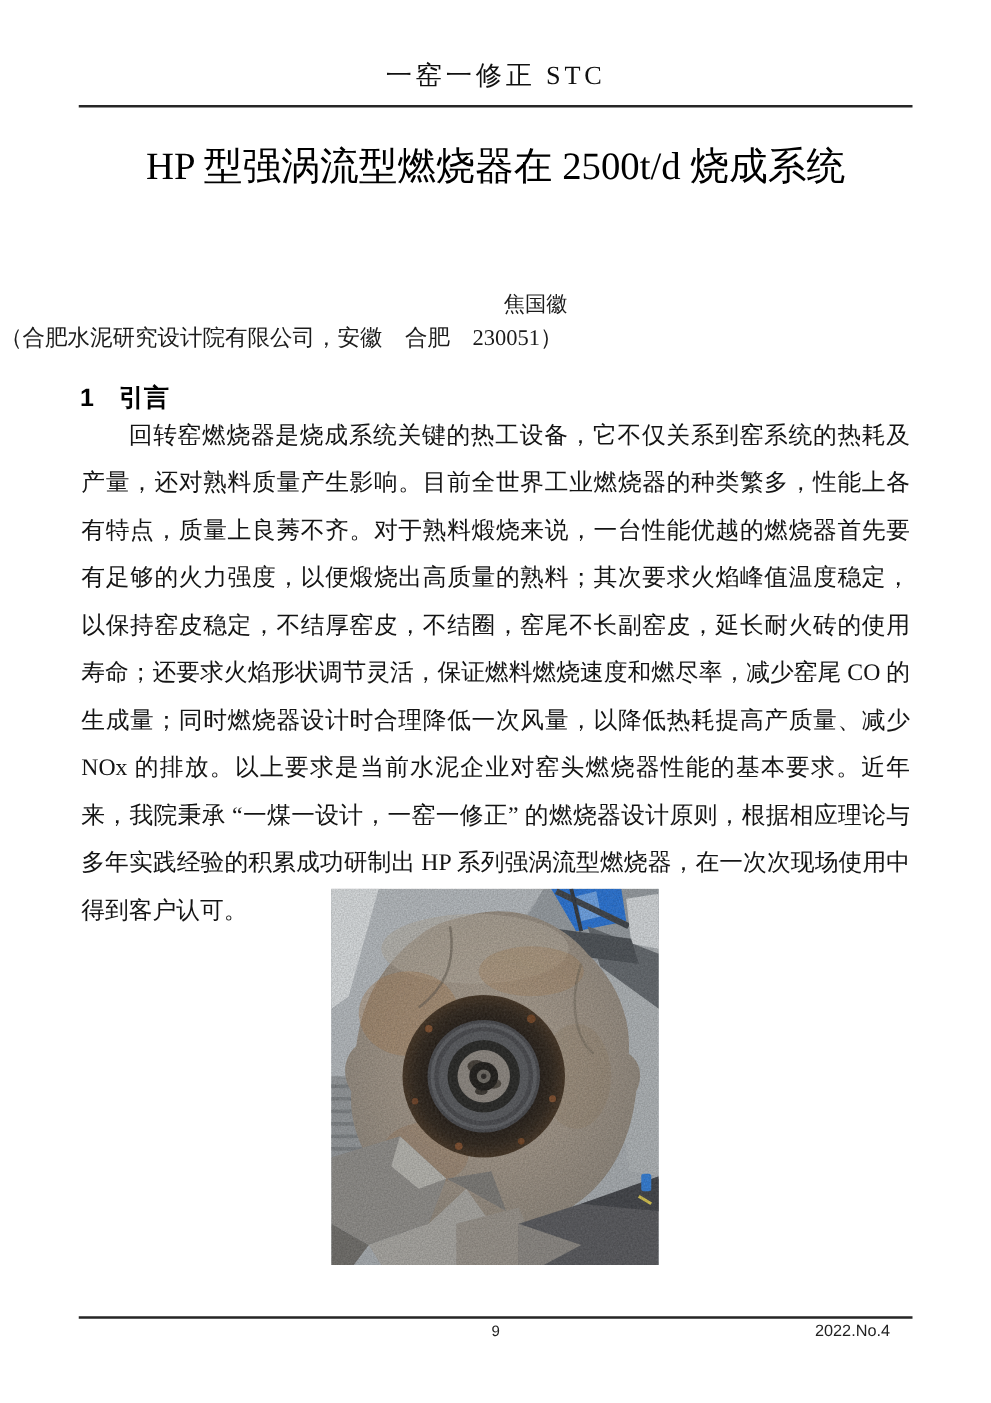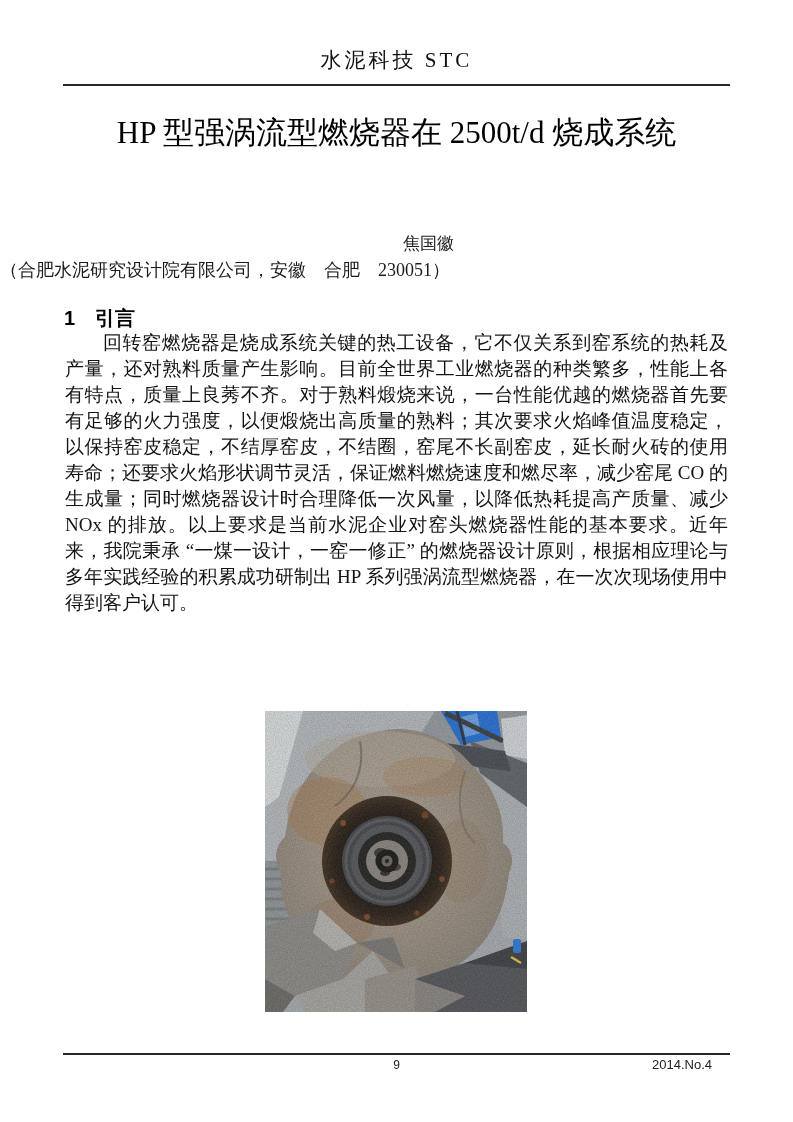--- a/index.html
+++ b/index.html
@@ -41,21 +41,21 @@
   }
 
   .section-heading {
     position: absolute; top: 305px; left: 64px;
     font-weight: bold; font-size: 20px; white-space: pre-wrap;
     color: #000;
   }
 
   .intro-paragraph {
     position: absolute; top: 330px; left: 65px; width: 663px;
-    font-size: 19px; line-height: 26px;
+    font-size: 19px; line-height: 38px;
     text-align: justify; text-justify: inter-ideograph;
     text-indent: 2em; margin: 0;
     color: #141414;
   }
 
   .figure-wrap {
     position: absolute; top: 711px; left: 265px; width: 262px; height: 301px;
   }
   .figure-wrap svg { display: block; }
 
@@ -76,21 +76,21 @@
   .issue-label {
     position: absolute; top: 1057px; right: 81px;
     font-size: 13px; color: #222;
   }
 </style>
 </head>
 <body>
 
 <div class="page">
 
-  <div class="journal-title">水泥科技 STC</div>
+  <div class="journal-title">一窑一修正 STC</div>
   <div class="header-rule"></div>
 
   <div class="article-title">
     <span>HP 型强涡流型燃烧器在 2500t/d 烧成系统</span><br>
   </div>
 
   <div class="author">焦国徽</div>
   <div class="affiliation">（合肥水泥研究设计院有限公司，安徽　合肥　230051）</div>
 
   <div class="section-heading sans">1　引言</div>
@@ -188,15 +188,15 @@
 
         <rect x="0" y="0" width="262" height="301" filter="url(#grainB)" opacity="0.28"></rect>
         <rect x="0" y="0" width="262" height="301" filter="url(#grainW)" opacity="0.15"></rect>
       </g>
     </svg>
   </div>
 
 
   <div class="footer-rule"></div>
   <div class="page-number sans">9</div>
-  <div class="issue-label sans">2014.No.4</div>
+  <div class="issue-label sans">2022.No.4</div>
 
 </div>
 
 </body></html>

